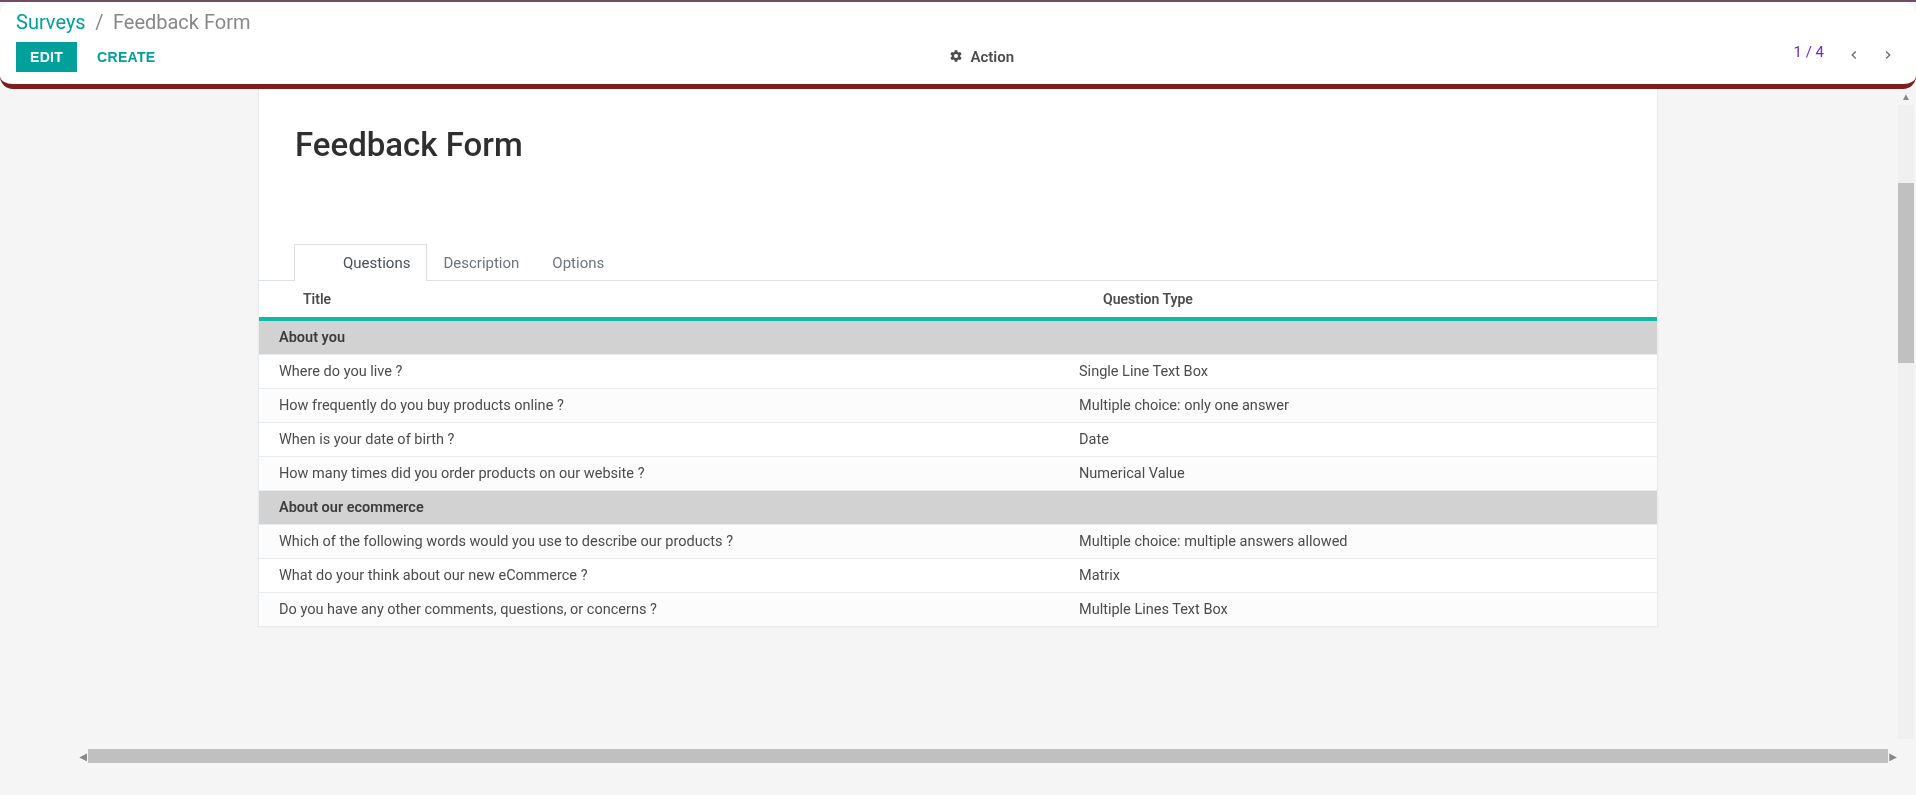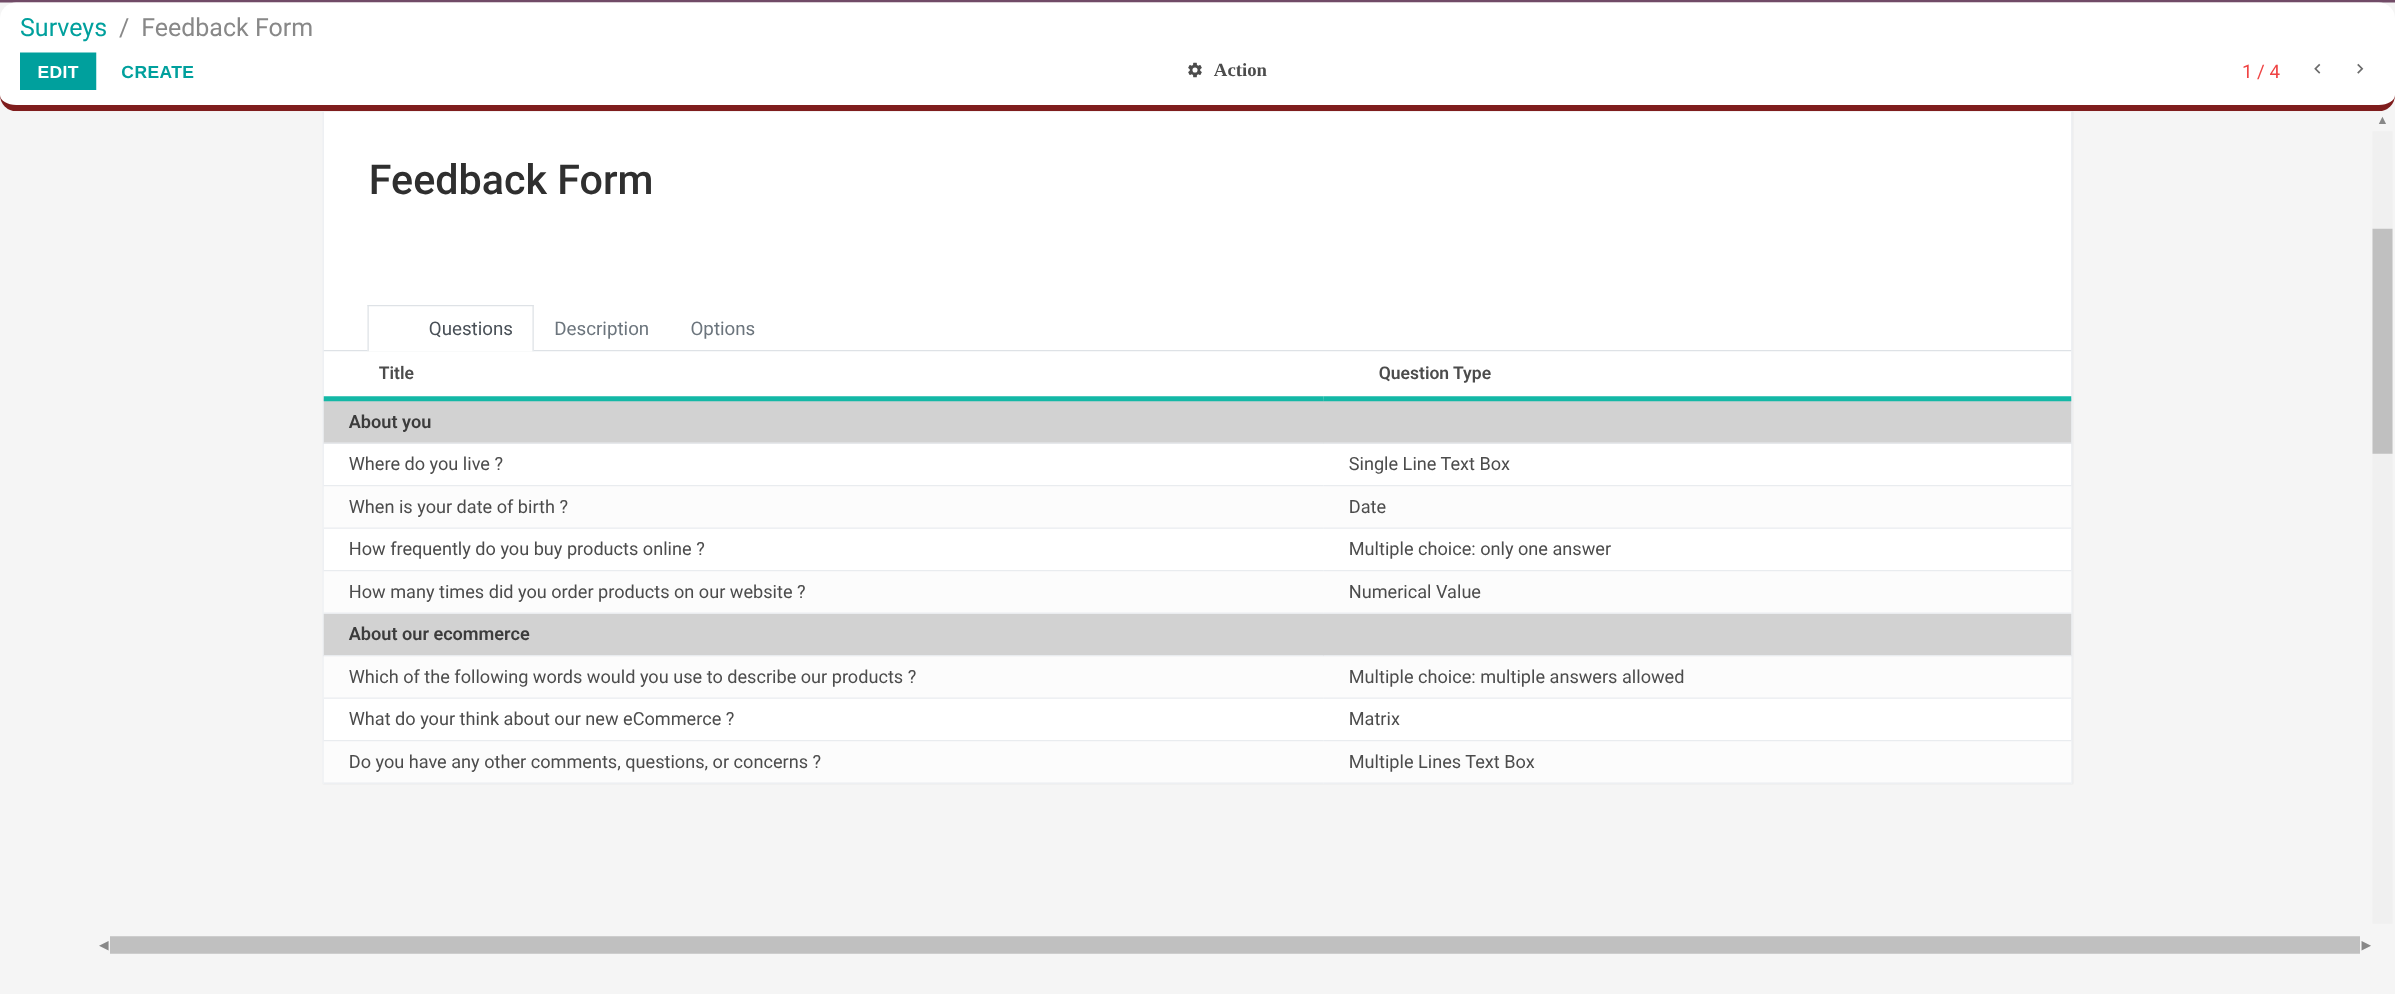--- a/index.html
+++ b/index.html
@@ -71,27 +71,25 @@
   }
   .action-center .gear {
     display: inline-block;
     vertical-align: middle;
     margin-right: 4px;
   }
   .action-center .gear svg { fill: #4c4c4c; }
   .action-text {
     font-weight: 600;
     vertical-align: middle;
-    font-family: Liberation Serif, serif;
   }
   .pager-section {
     display: flex;
-    align-items: center;
     gap: 18px;
-    color: #ef4444;
+    color: #6d28d9;
     font-size: 15px;
   }
   .pager-nav {
     display: flex;
     gap: 10px;
   }
   .pager-nav .nav-btn {
     cursor: pointer;
     padding: 4px;
     color: #4c4c4c;
@@ -293,26 +291,26 @@
         </thead>
         <tbody id="q-tbody">
         <tr class="section-row">
               <td colspan="2">About you</td>
             </tr>
             <tr class="data-row">
               <td>Where do you live ?</td>
               <td>Single Line Text Box</td>
             </tr>
             <tr class="data-row">
+              <td>How frequently do you buy products online ?</td>
+              <td>Multiple choice: only one answer</td>
+            </tr>
+            <tr class="data-row">
               <td>When is your date of birth ?</td>
               <td>Date</td>
-            </tr>
-            <tr class="data-row">
-              <td>How frequently do you buy products online ?</td>
-              <td>Multiple choice: only one answer</td>
             </tr>
             <tr class="data-row">
               <td>How many times did you order products on our website ?</td>
               <td>Numerical Value</td>
             </tr>
             <tr class="section-row">
               <td colspan="2">About our ecommerce</td>
             </tr>
             <tr class="data-row">
               <td>Which of the following words would you use to describe our products ?</td>

